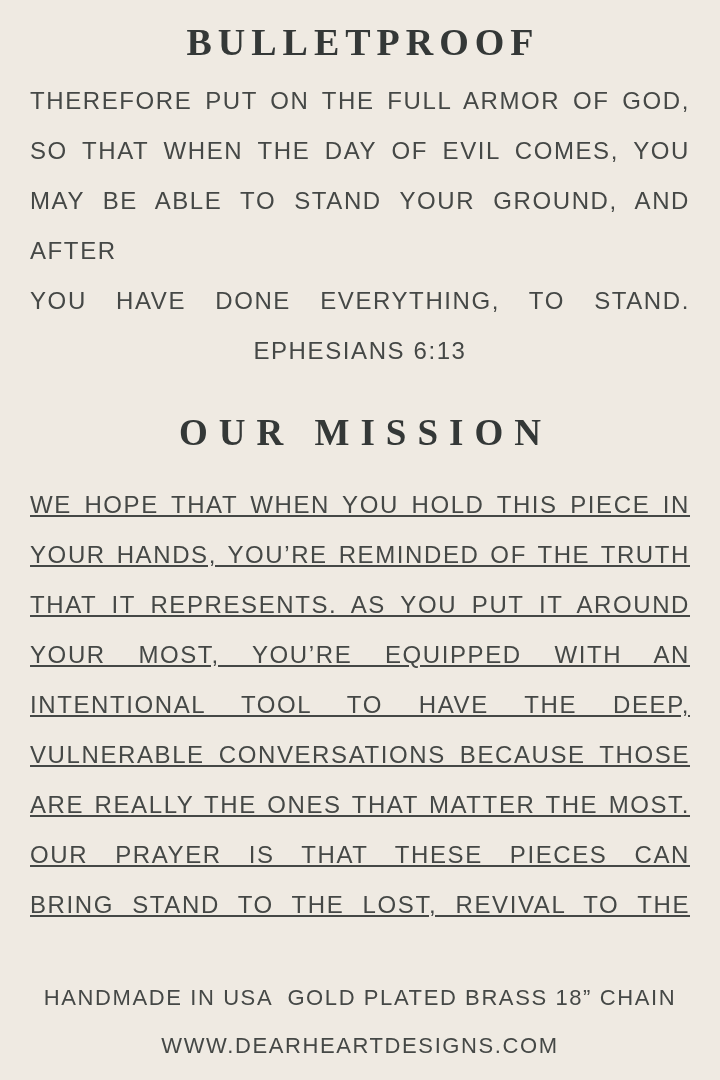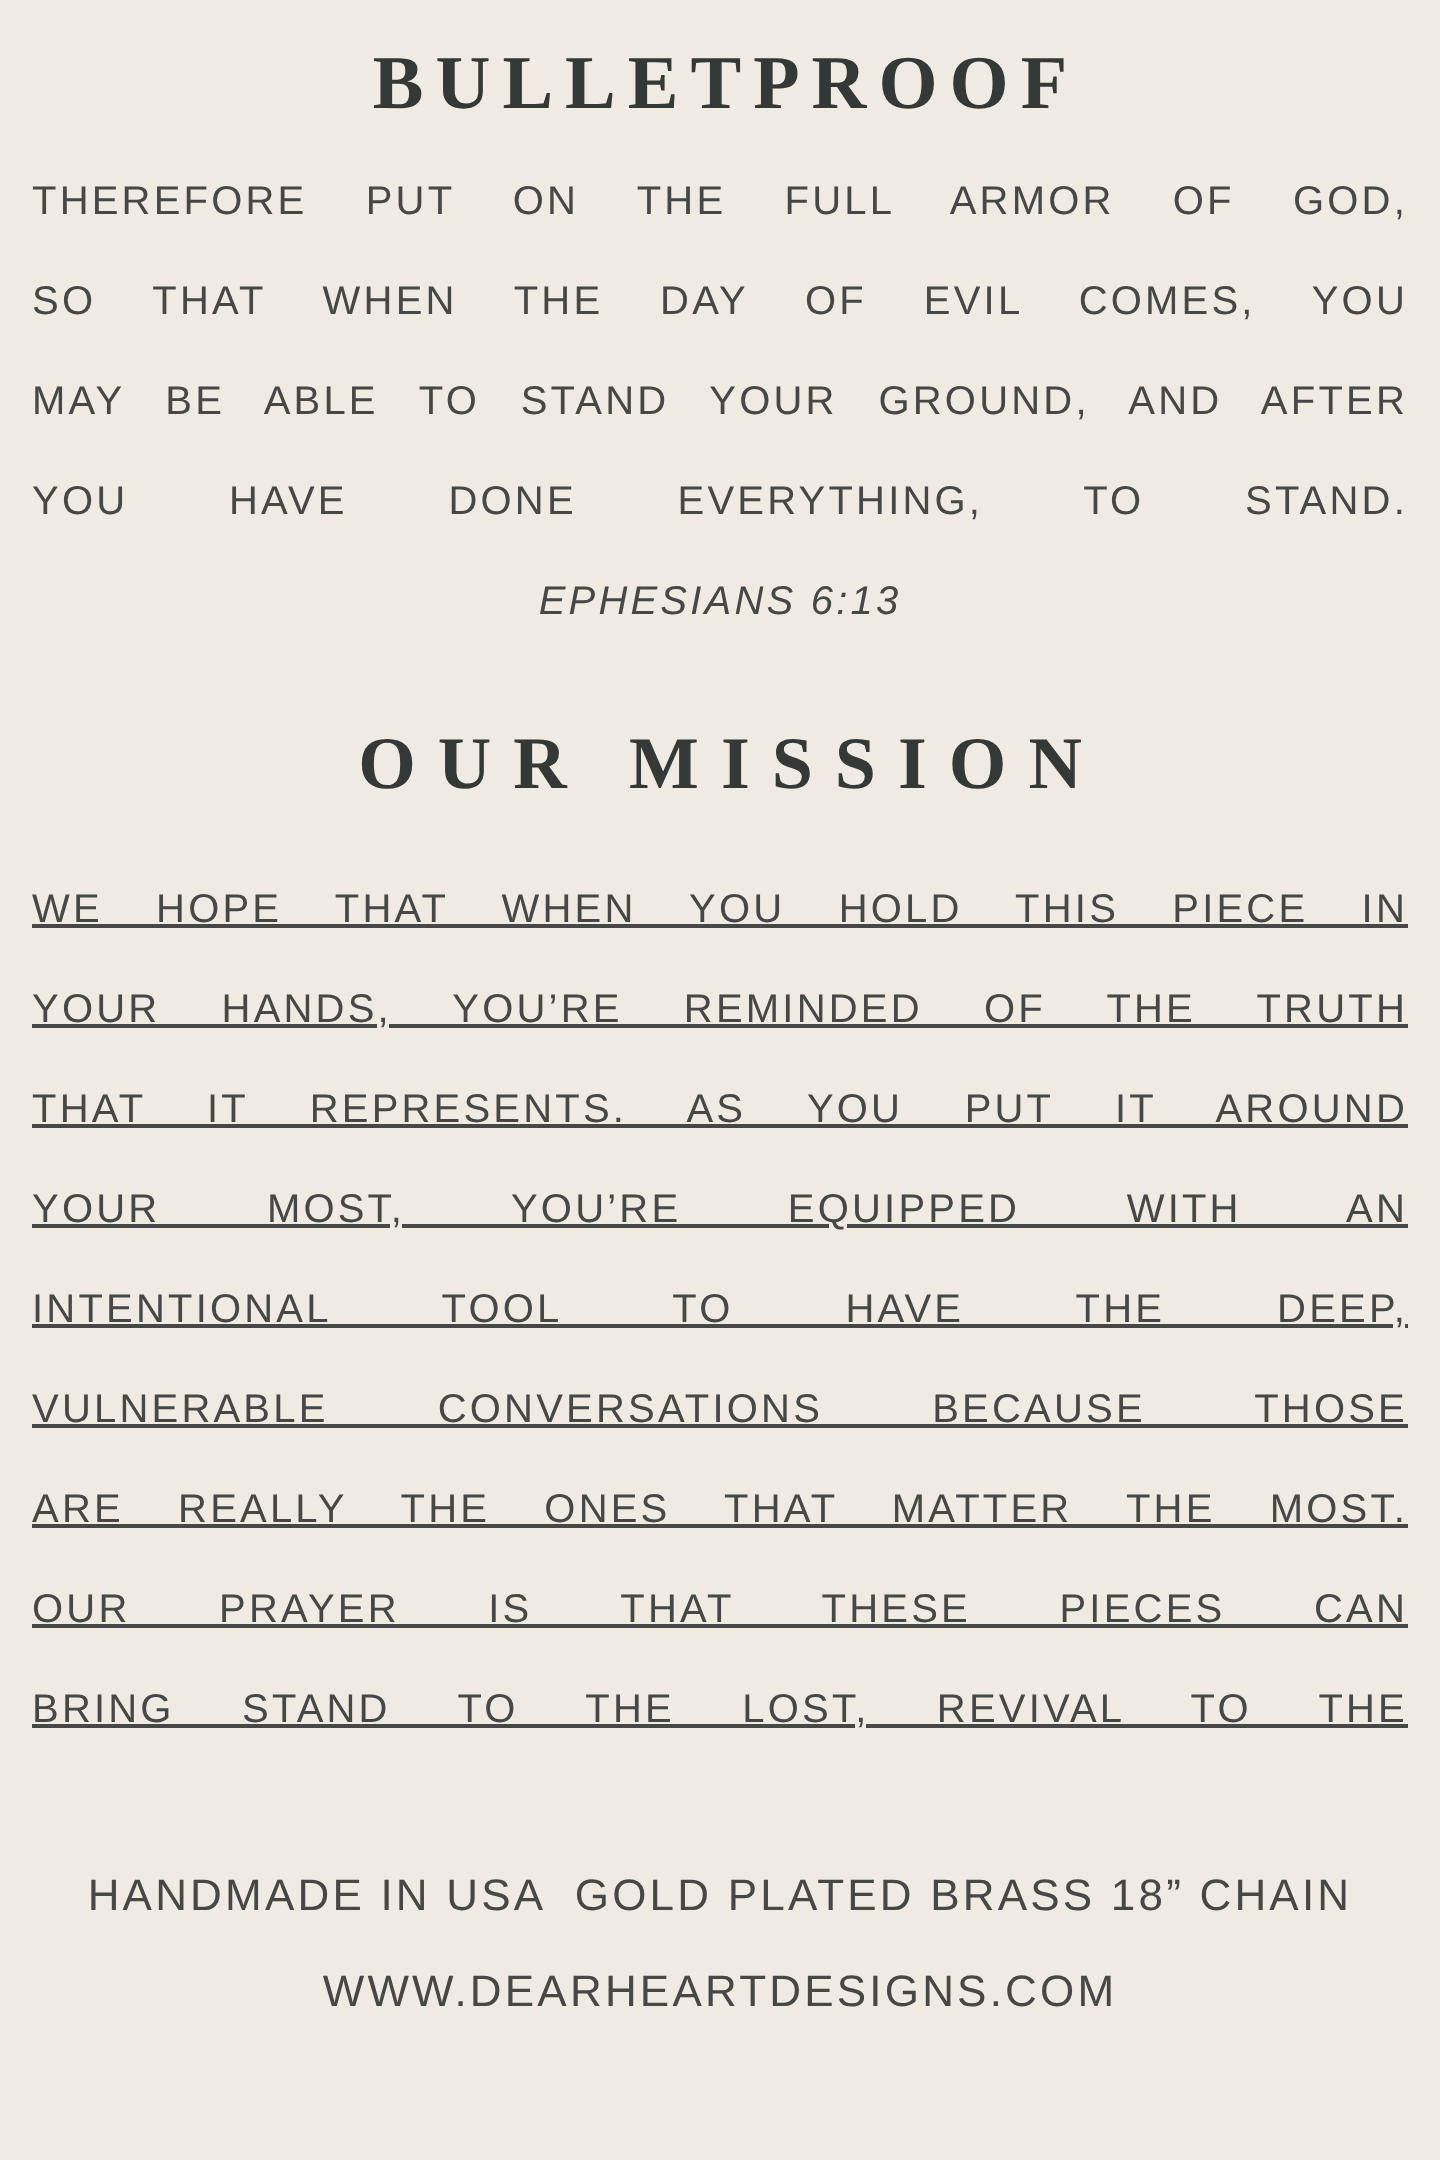--- a/index.html
+++ b/index.html
@@ -6,21 +6,21 @@
   html, body { width: 720px; height: 1080px; }
   body {
     background: #efeae2;
     font-family: "Liberation Sans", sans-serif;
     color: #454846;
     overflow: hidden;
   }
   .card {
     width: 720px;
     height: 970px;
-    padding: 0 16px;
+    padding: 0 30px;
     display: flex;
     flex-direction: column;
   }
   .heading {
     font-family: "Liberation Serif", "DejaVu Serif", serif;
     color: #343837;
     text-align: center;
     font-weight: 600;
   }
   .title {
@@ -33,32 +33,31 @@
   .mission-heading {
     margin-top: 34px;
     font-size: 37px;
     line-height: 46px;
     letter-spacing: 11px;
     text-indent: 11px;
   }
   .bodyblock { margin-top: 12px; }
   .mission-block { margin-top: 24px; text-decoration: underline; }
   .line {
-    font-size: 20px;
+    font-size: 24px;
     line-height: 50px;
     font-weight: 300;
     letter-spacing: 1.6px;
     text-align: justify;
     text-align-last: justify;
     white-space: normal;
   }
   .line.centered {
     text-align: right;
     text-align-last: center;
-    font-style: italic;
   }
   .footer {
     margin-top: 44px;
   }
   .footer .line {
     font-size: 22px;
     line-height: 48px;
     text-align: center;
     text-align-last: center;
     white-space: pre-wrap; 

